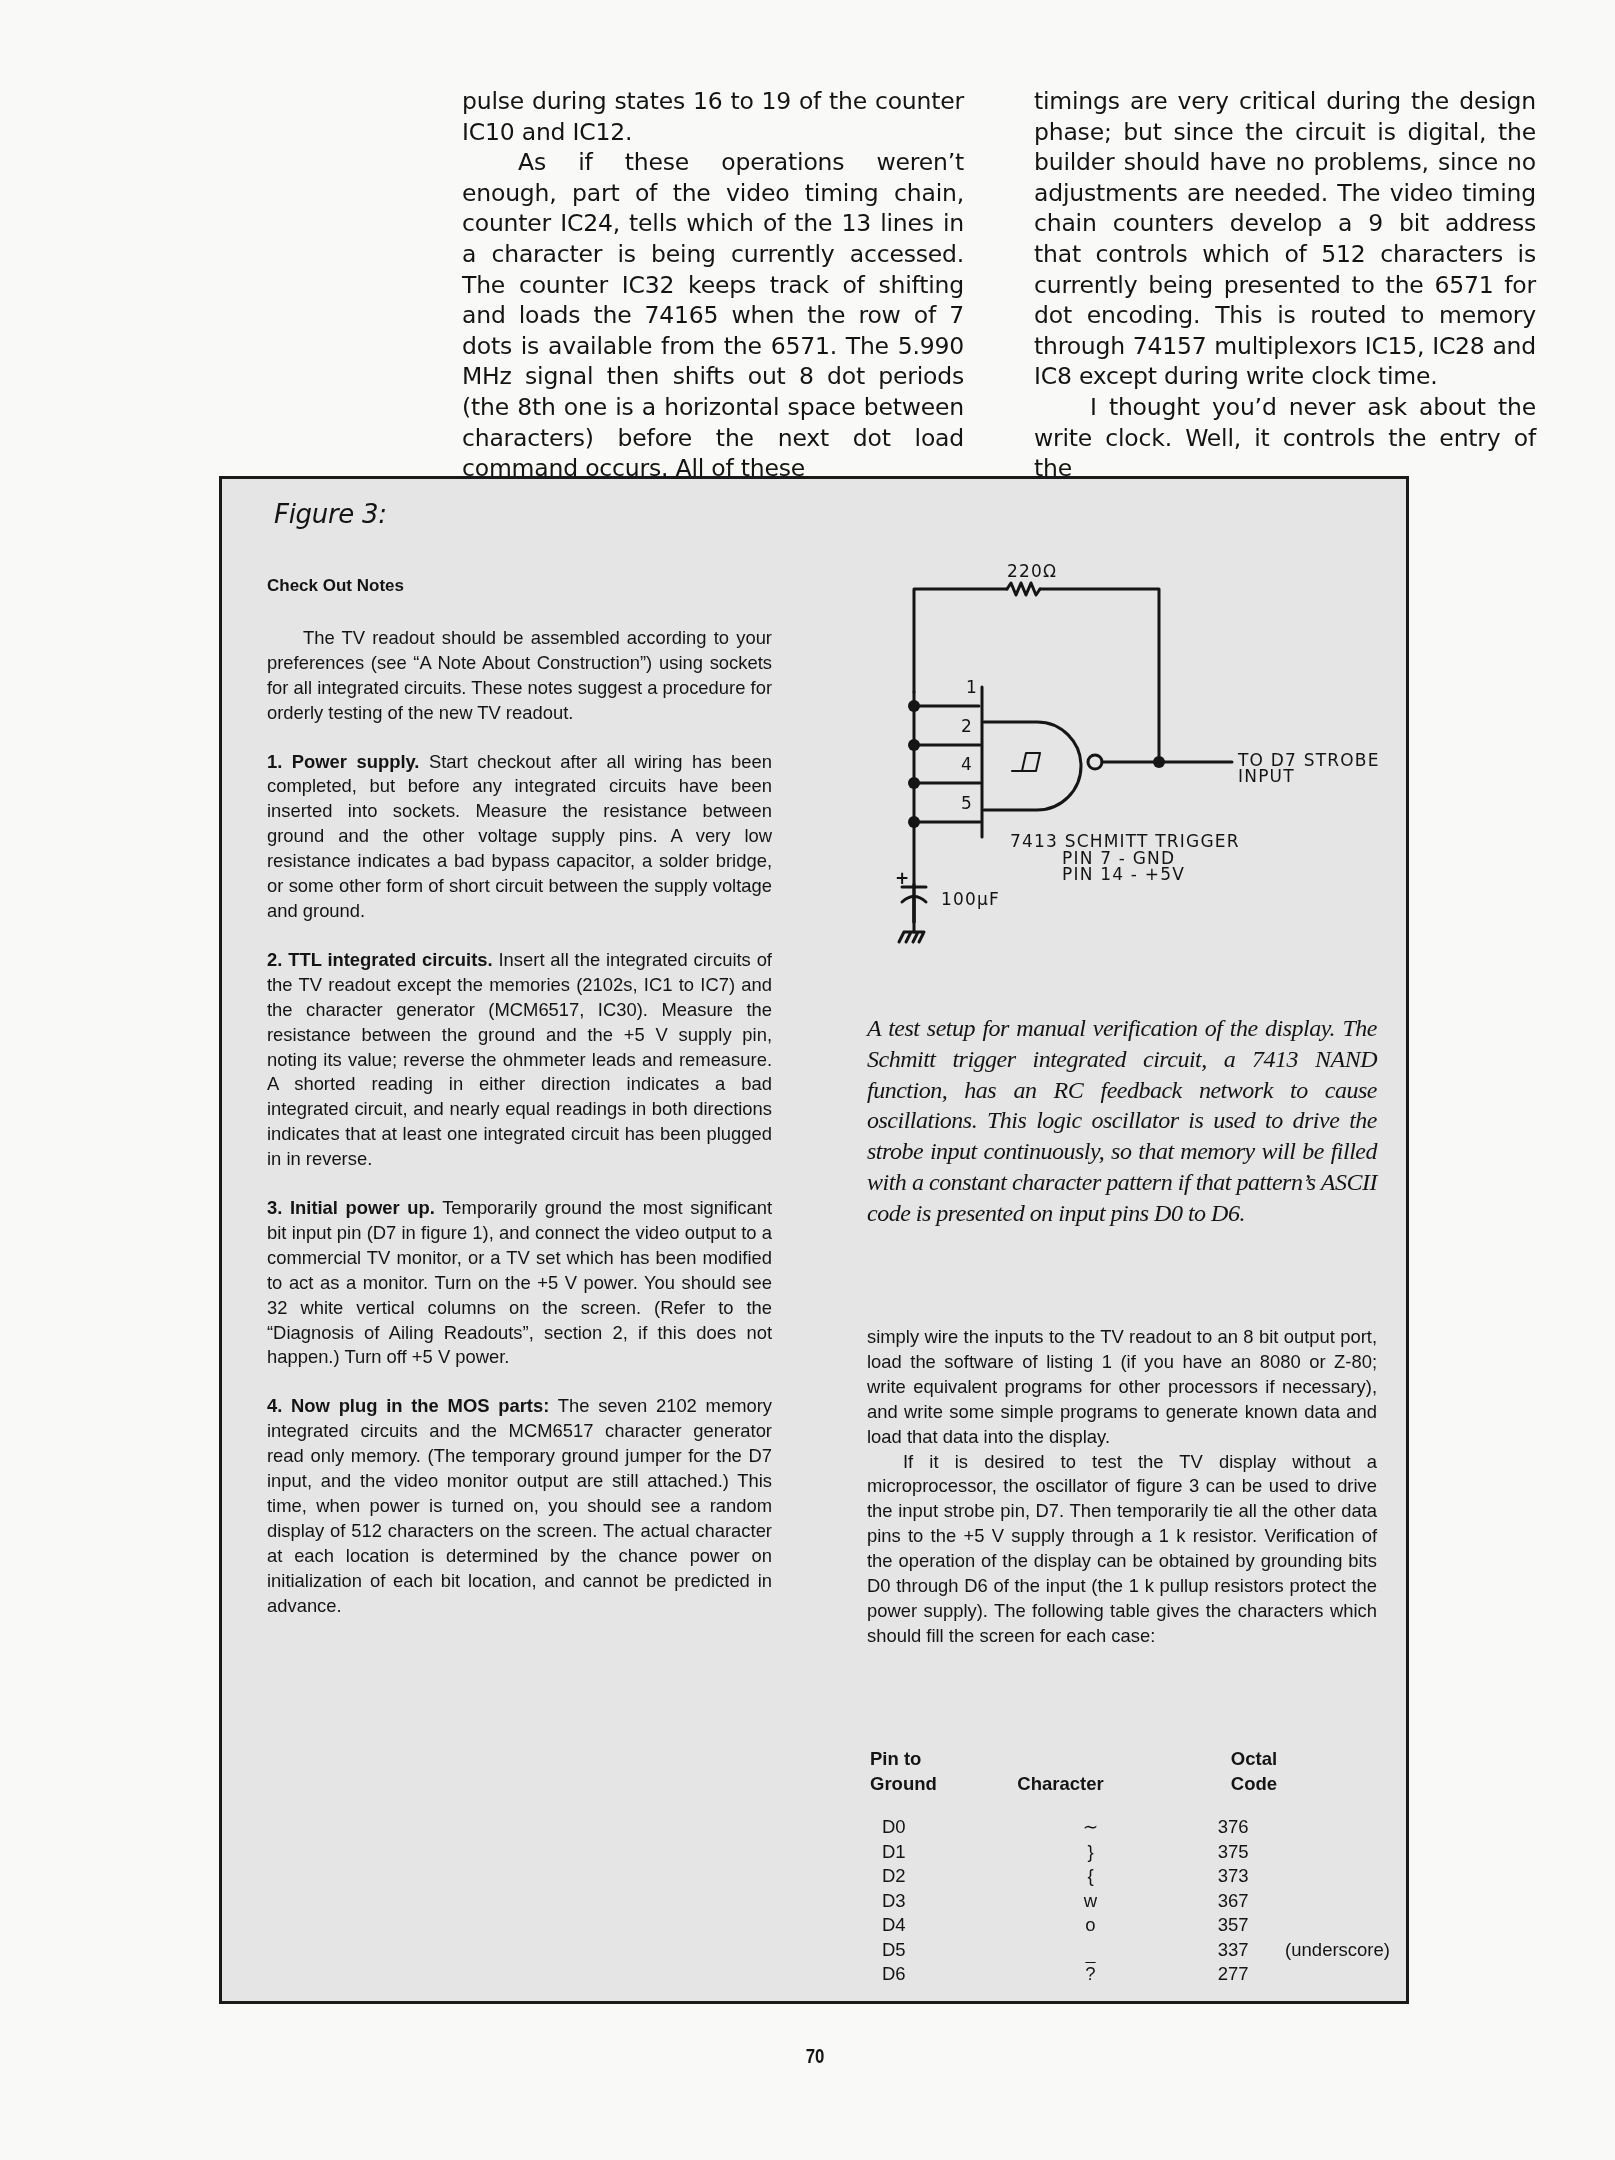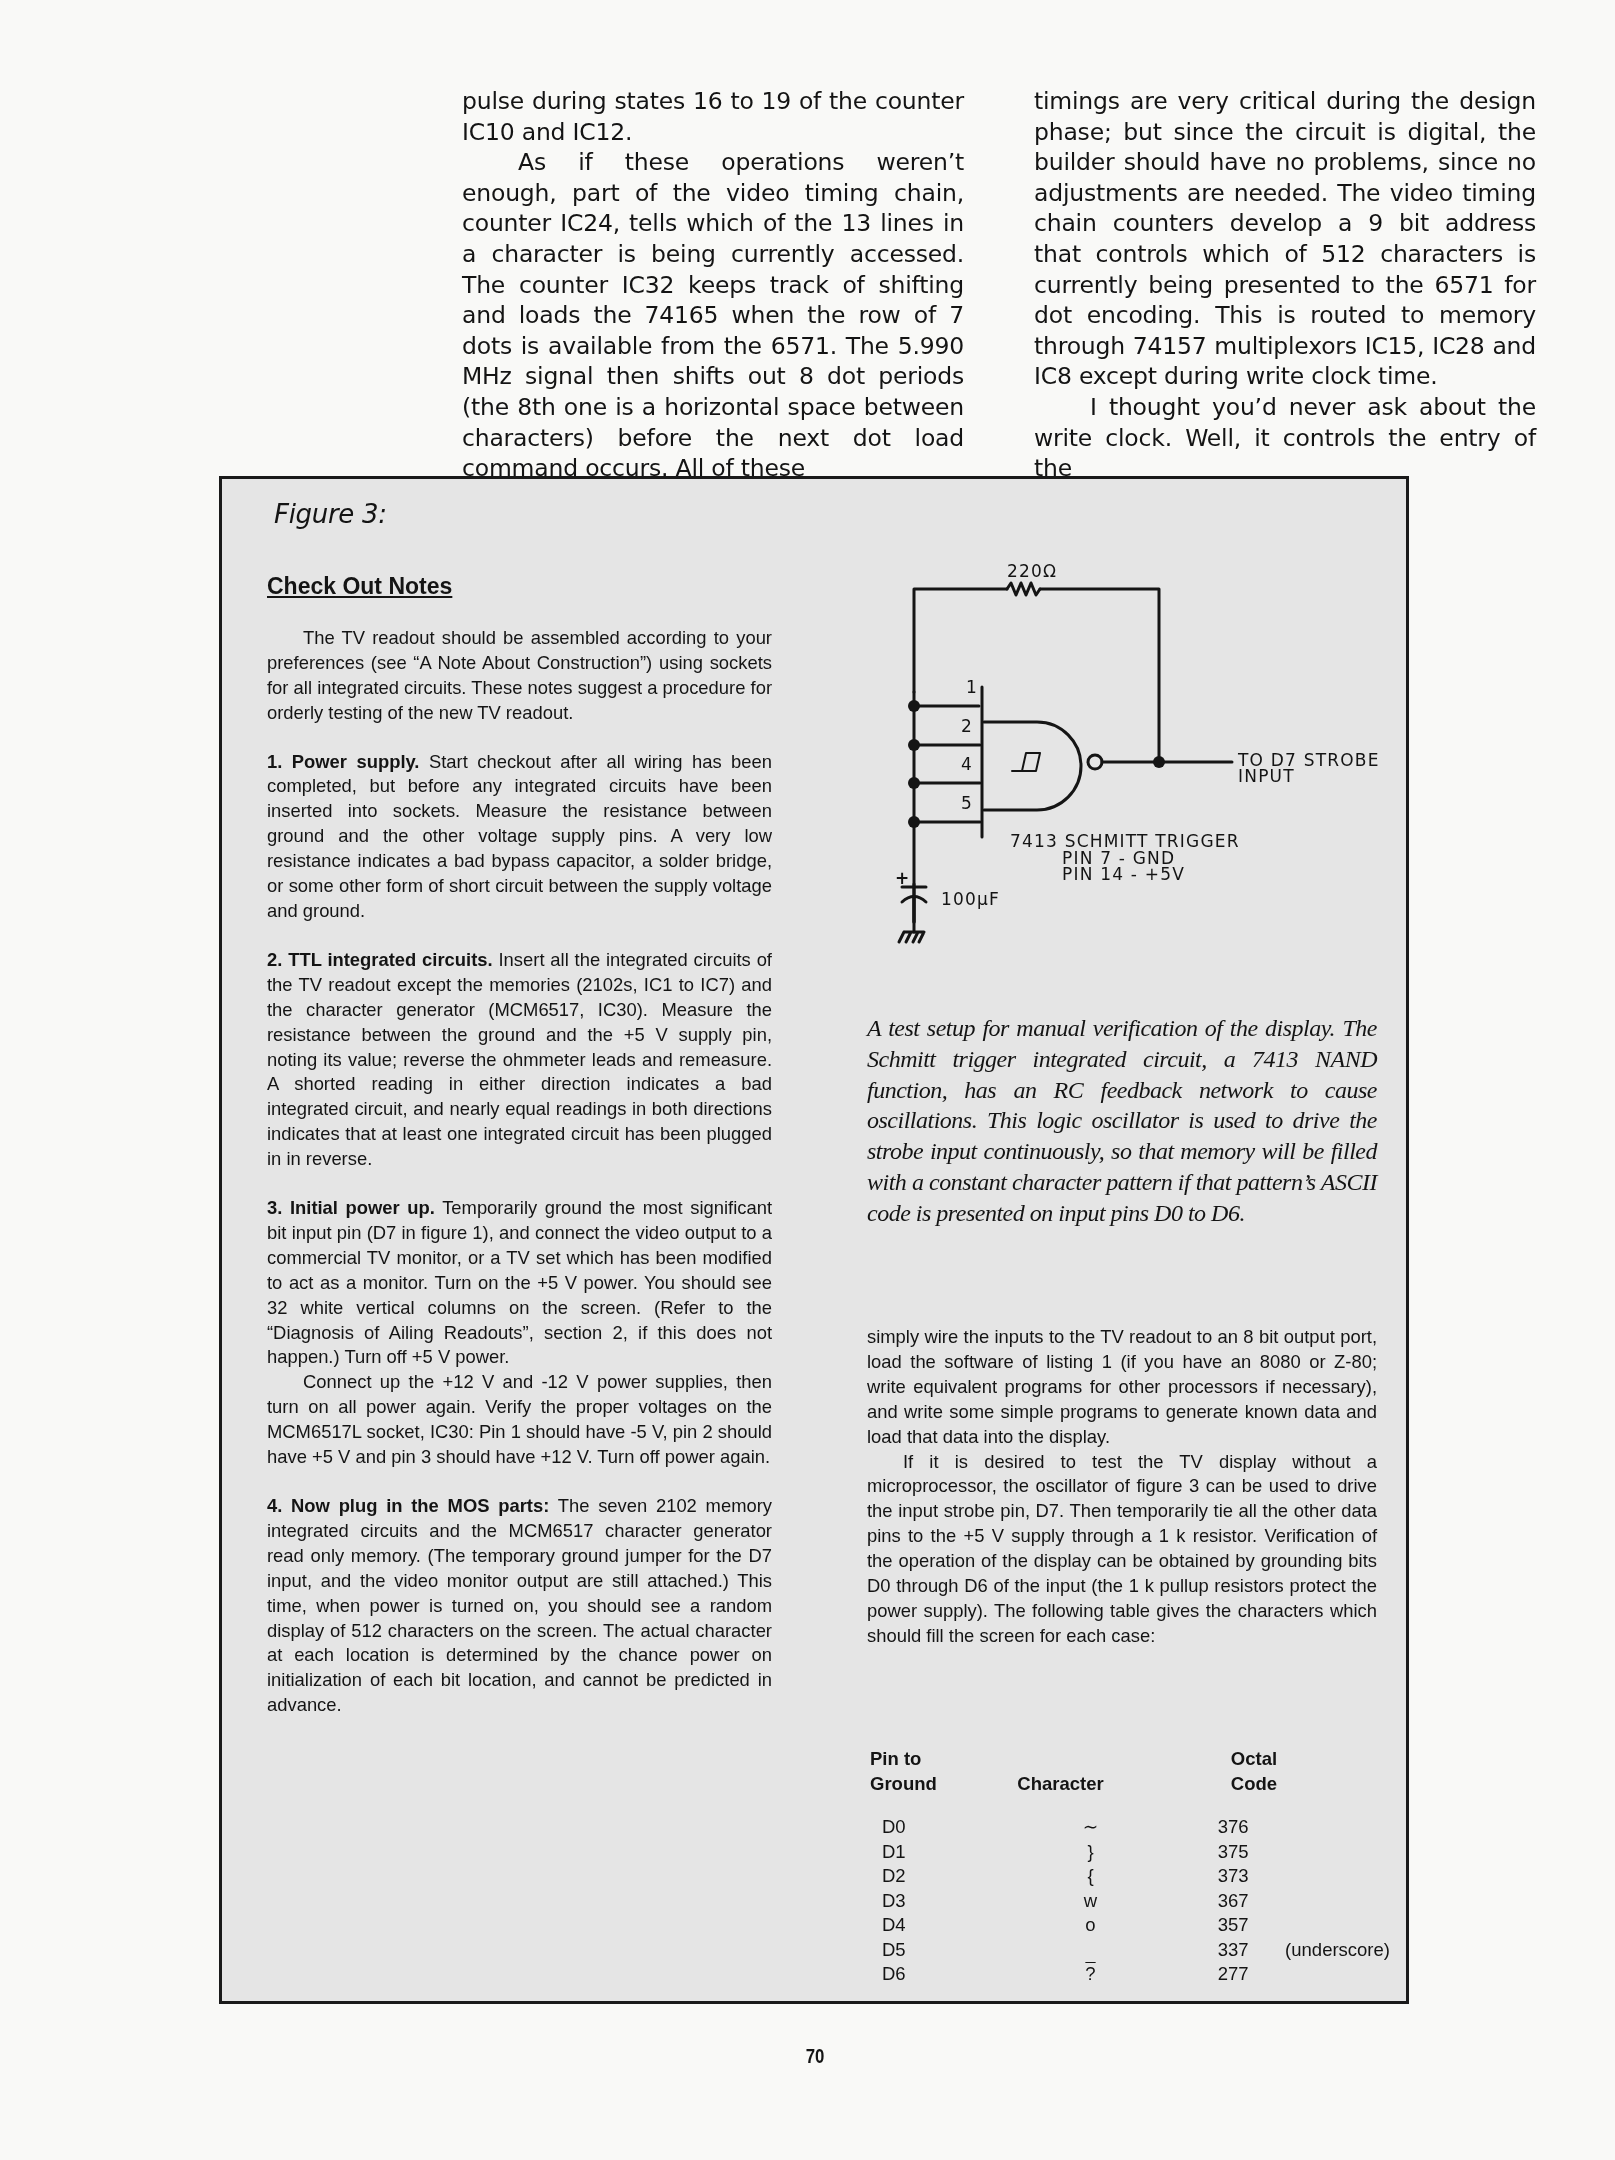--- a/index.html
+++ b/index.html
@@ -23,21 +23,21 @@
     border: 3px solid #1a1a1a; box-sizing: border-box; background: #e5e5e5;
   }
   #figure-label {
     position: absolute; left: 52px; top: 20px; font-style: italic;
     font-size: 26px; font-family: "DejaVu Sans", sans-serif; letter-spacing: -0.3px;
   }
   #box-left {
     position: absolute; left: 45px; top: 95px; width: 505px;
     font-size: 18.4px; line-height: 24.9px; text-align: justify;
   }
-  #box-left h3 { margin: 0 0 27px 0; font-size: 23px; font-weight: bold; text-decoration: underline; }
+  #box-left h3 { margin: 0 0 27px 0; font-size: 17px; font-weight: bold; }
   #box-left p { margin: 0 0 24px 0; }
   #box-left p.cont { margin-top: -24px; text-indent: 36px; }
   #box-left .lead { text-indent: 36px; }
   #box-left b { font-weight: bold; }
 
   #circuit { position: absolute; left: 640px; top: 80px; width: 540px; height: 420px; }
   #circuit .lbl { position: absolute; font-family: "DejaVu Sans", sans-serif; font-size: 17px; letter-spacing: 1.2px; white-space: nowrap; }
 
   #caption {
     position: absolute; left: 645px; top: 534px; width: 510px;
@@ -103,21 +103,20 @@
     <p>
       <b>2.</b>
       <b>TTL integrated circuits.</b>
       <span>Insert all the integrated circuits of the TV readout except the memories (2102s, IC1 to IC7) and the character generator (MCM6517, IC30). Measure the resistance between the ground and the +5 V supply pin, noting its value; reverse the ohmmeter leads and remeasure. A shorted reading in either direction indicates a bad integrated circuit, and nearly equal readings in both directions indicates that at least one integrated circuit has been plugged in in reverse.</span>
     </p>
     <p>
       <b>3.</b>
       <b>Initial power up.</b>
       <span>Temporarily ground the most significant bit input pin (D7 in figure 1), and connect the video output to a commercial TV monitor, or a TV set which has been modified to act as a monitor. Turn on the +5 V power. You should see 32 white vertical columns on the screen. (Refer to the “Diagnosis of Ailing Readouts”, section 2, if this does not happen.) Turn off +5 V power.</span>
     </p>
-    <p class="cont">Connect up the +12 V and -12 V power supplies, then turn on all power again. Verify the proper voltages on the MCM6517L socket, IC30: Pin 1 should have -5 V, pin 2 should have +5 V and pin 3 should have +12 V. Turn off power again.</p>
     <p>
       <b>4.</b>
       <b>Now plug in the MOS parts:</b>
       <span>The seven 2102 memory integrated circuits and the MCM6517 character generator read only memory. (The temporary ground jumper for the D7 input, and the video monitor output are still attached.) This time, when power is turned on, you should see a random display of 512 characters on the screen. The actual character at each location is determined by the chance power on initialization of each bit location, and cannot be predicted in advance.</span>
     </p>
   </div>
 
   <div id="circuit">
     <svg width="540" height="420" viewBox="0 0 540 420">
       <g fill="none" stroke="#151515" stroke-width="3" stroke-linejoin="round" stroke-linecap="round">

